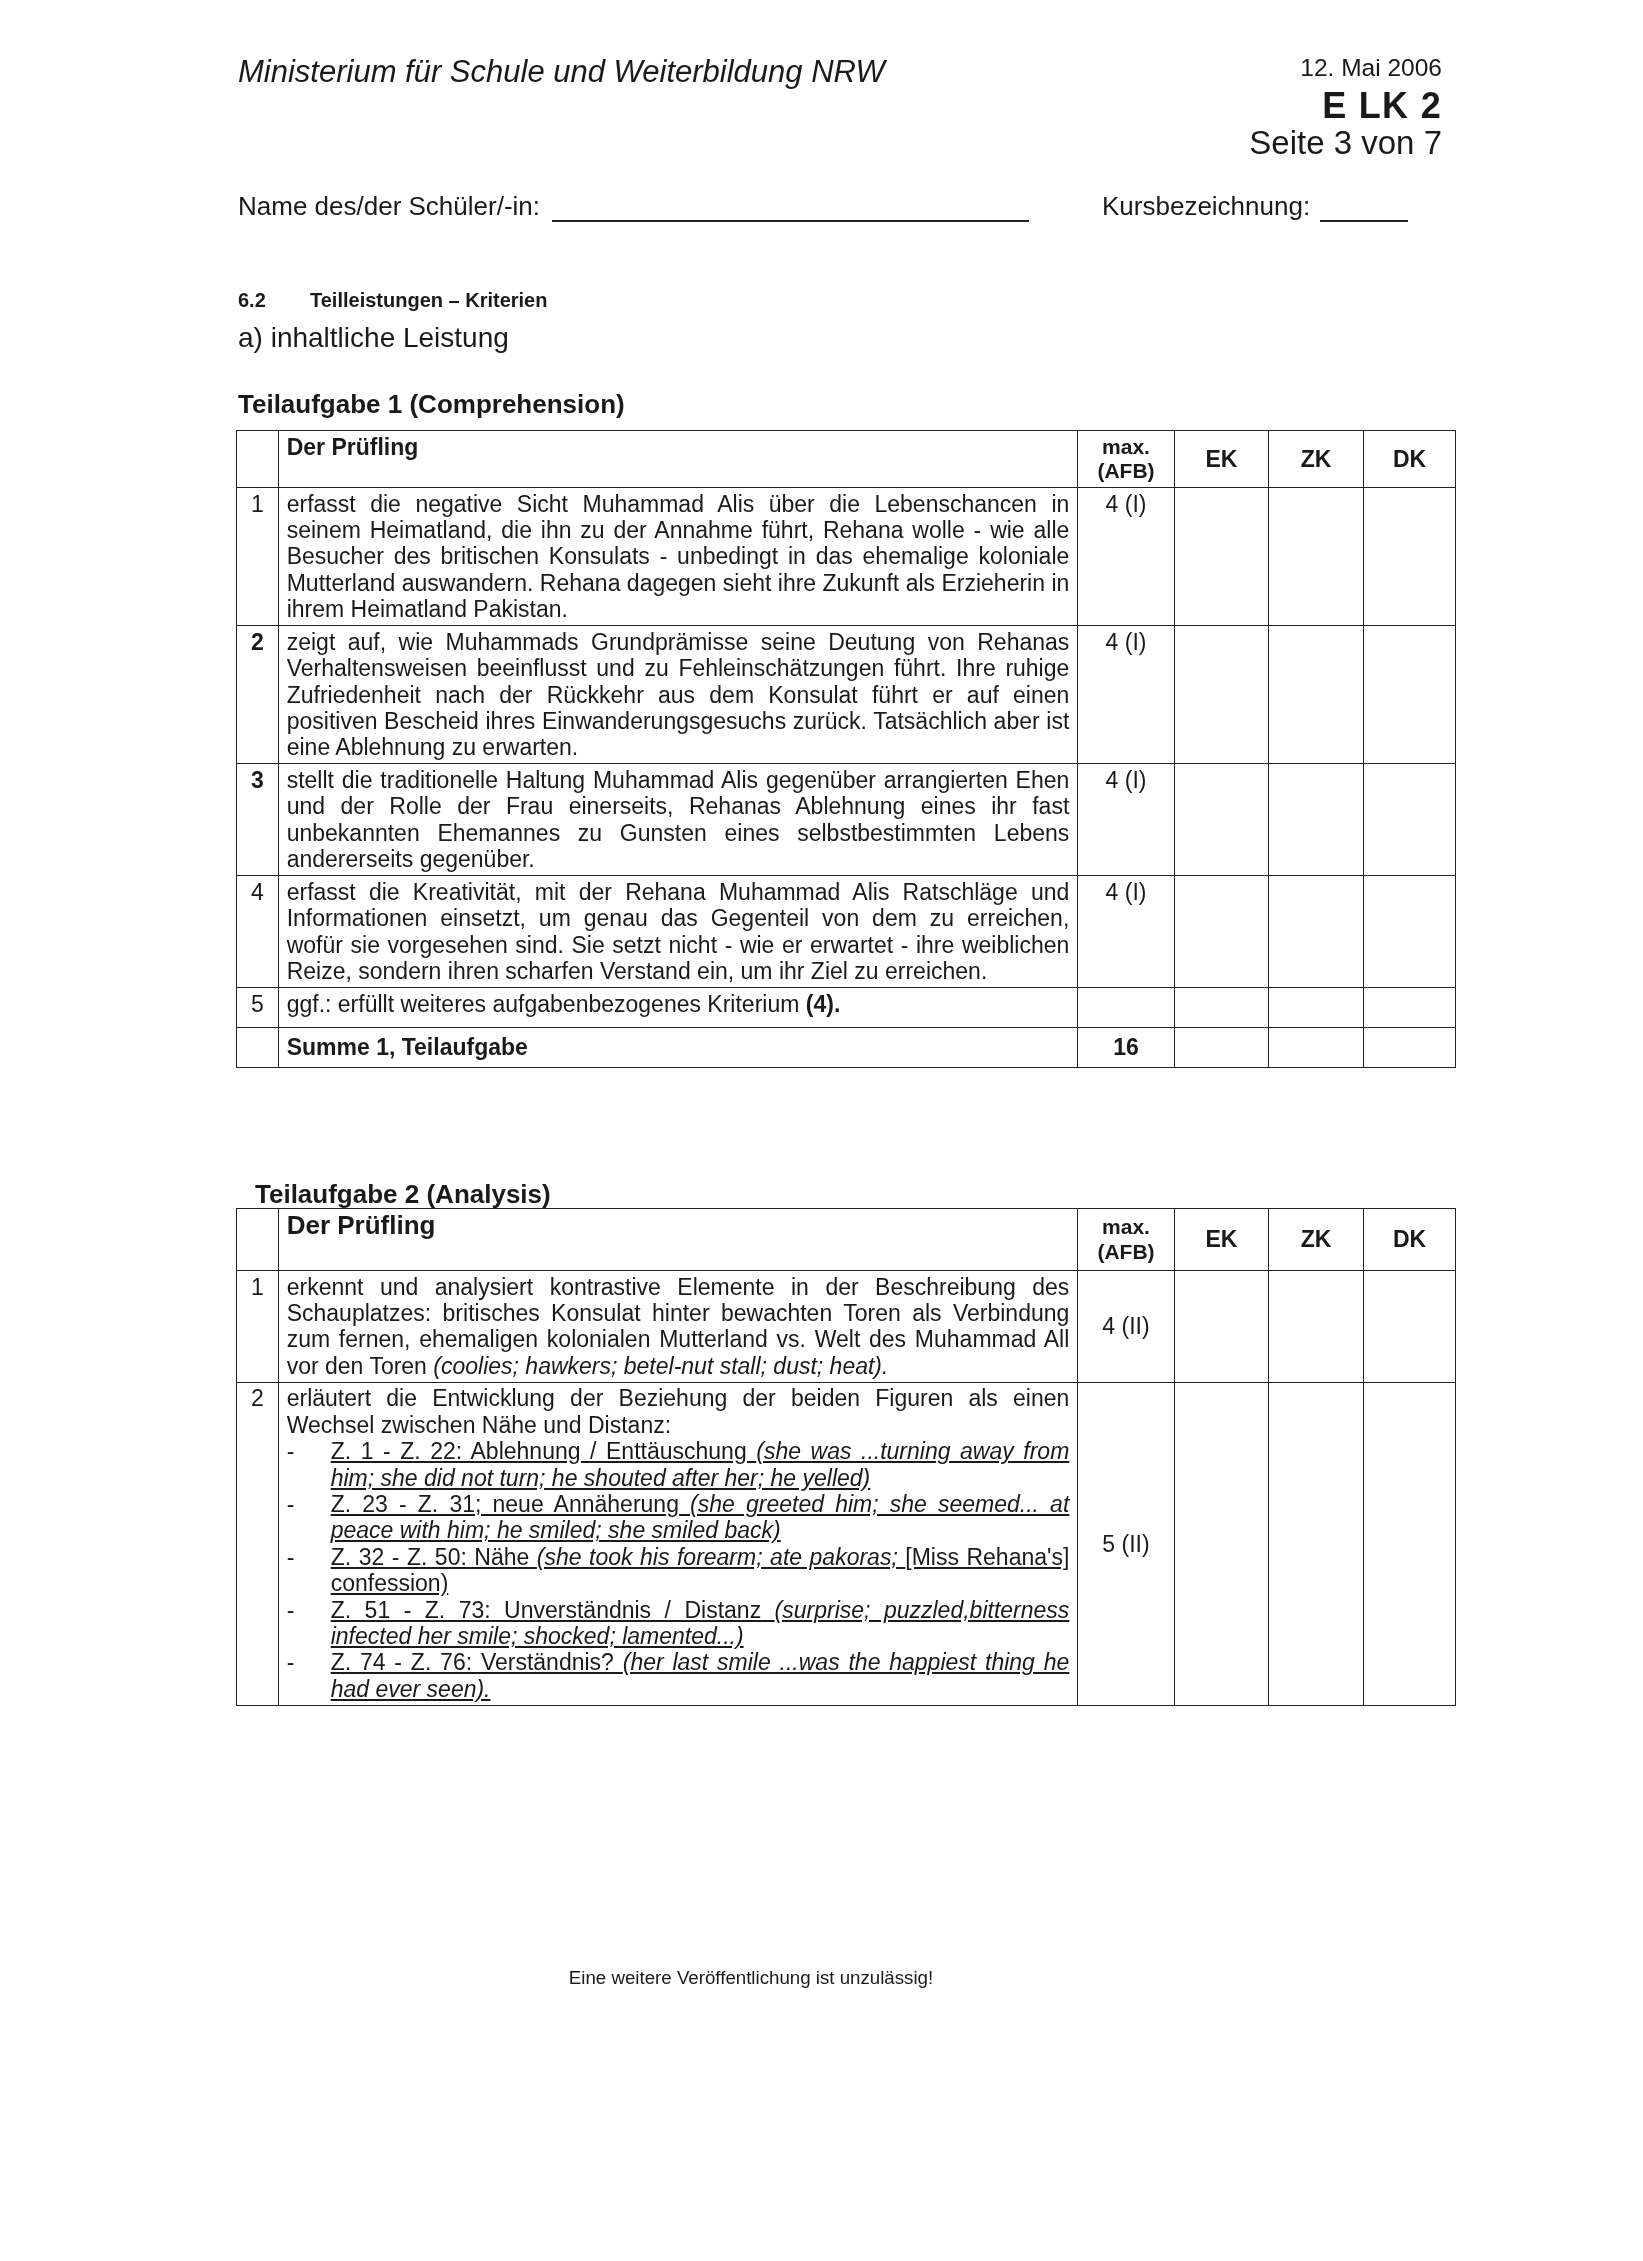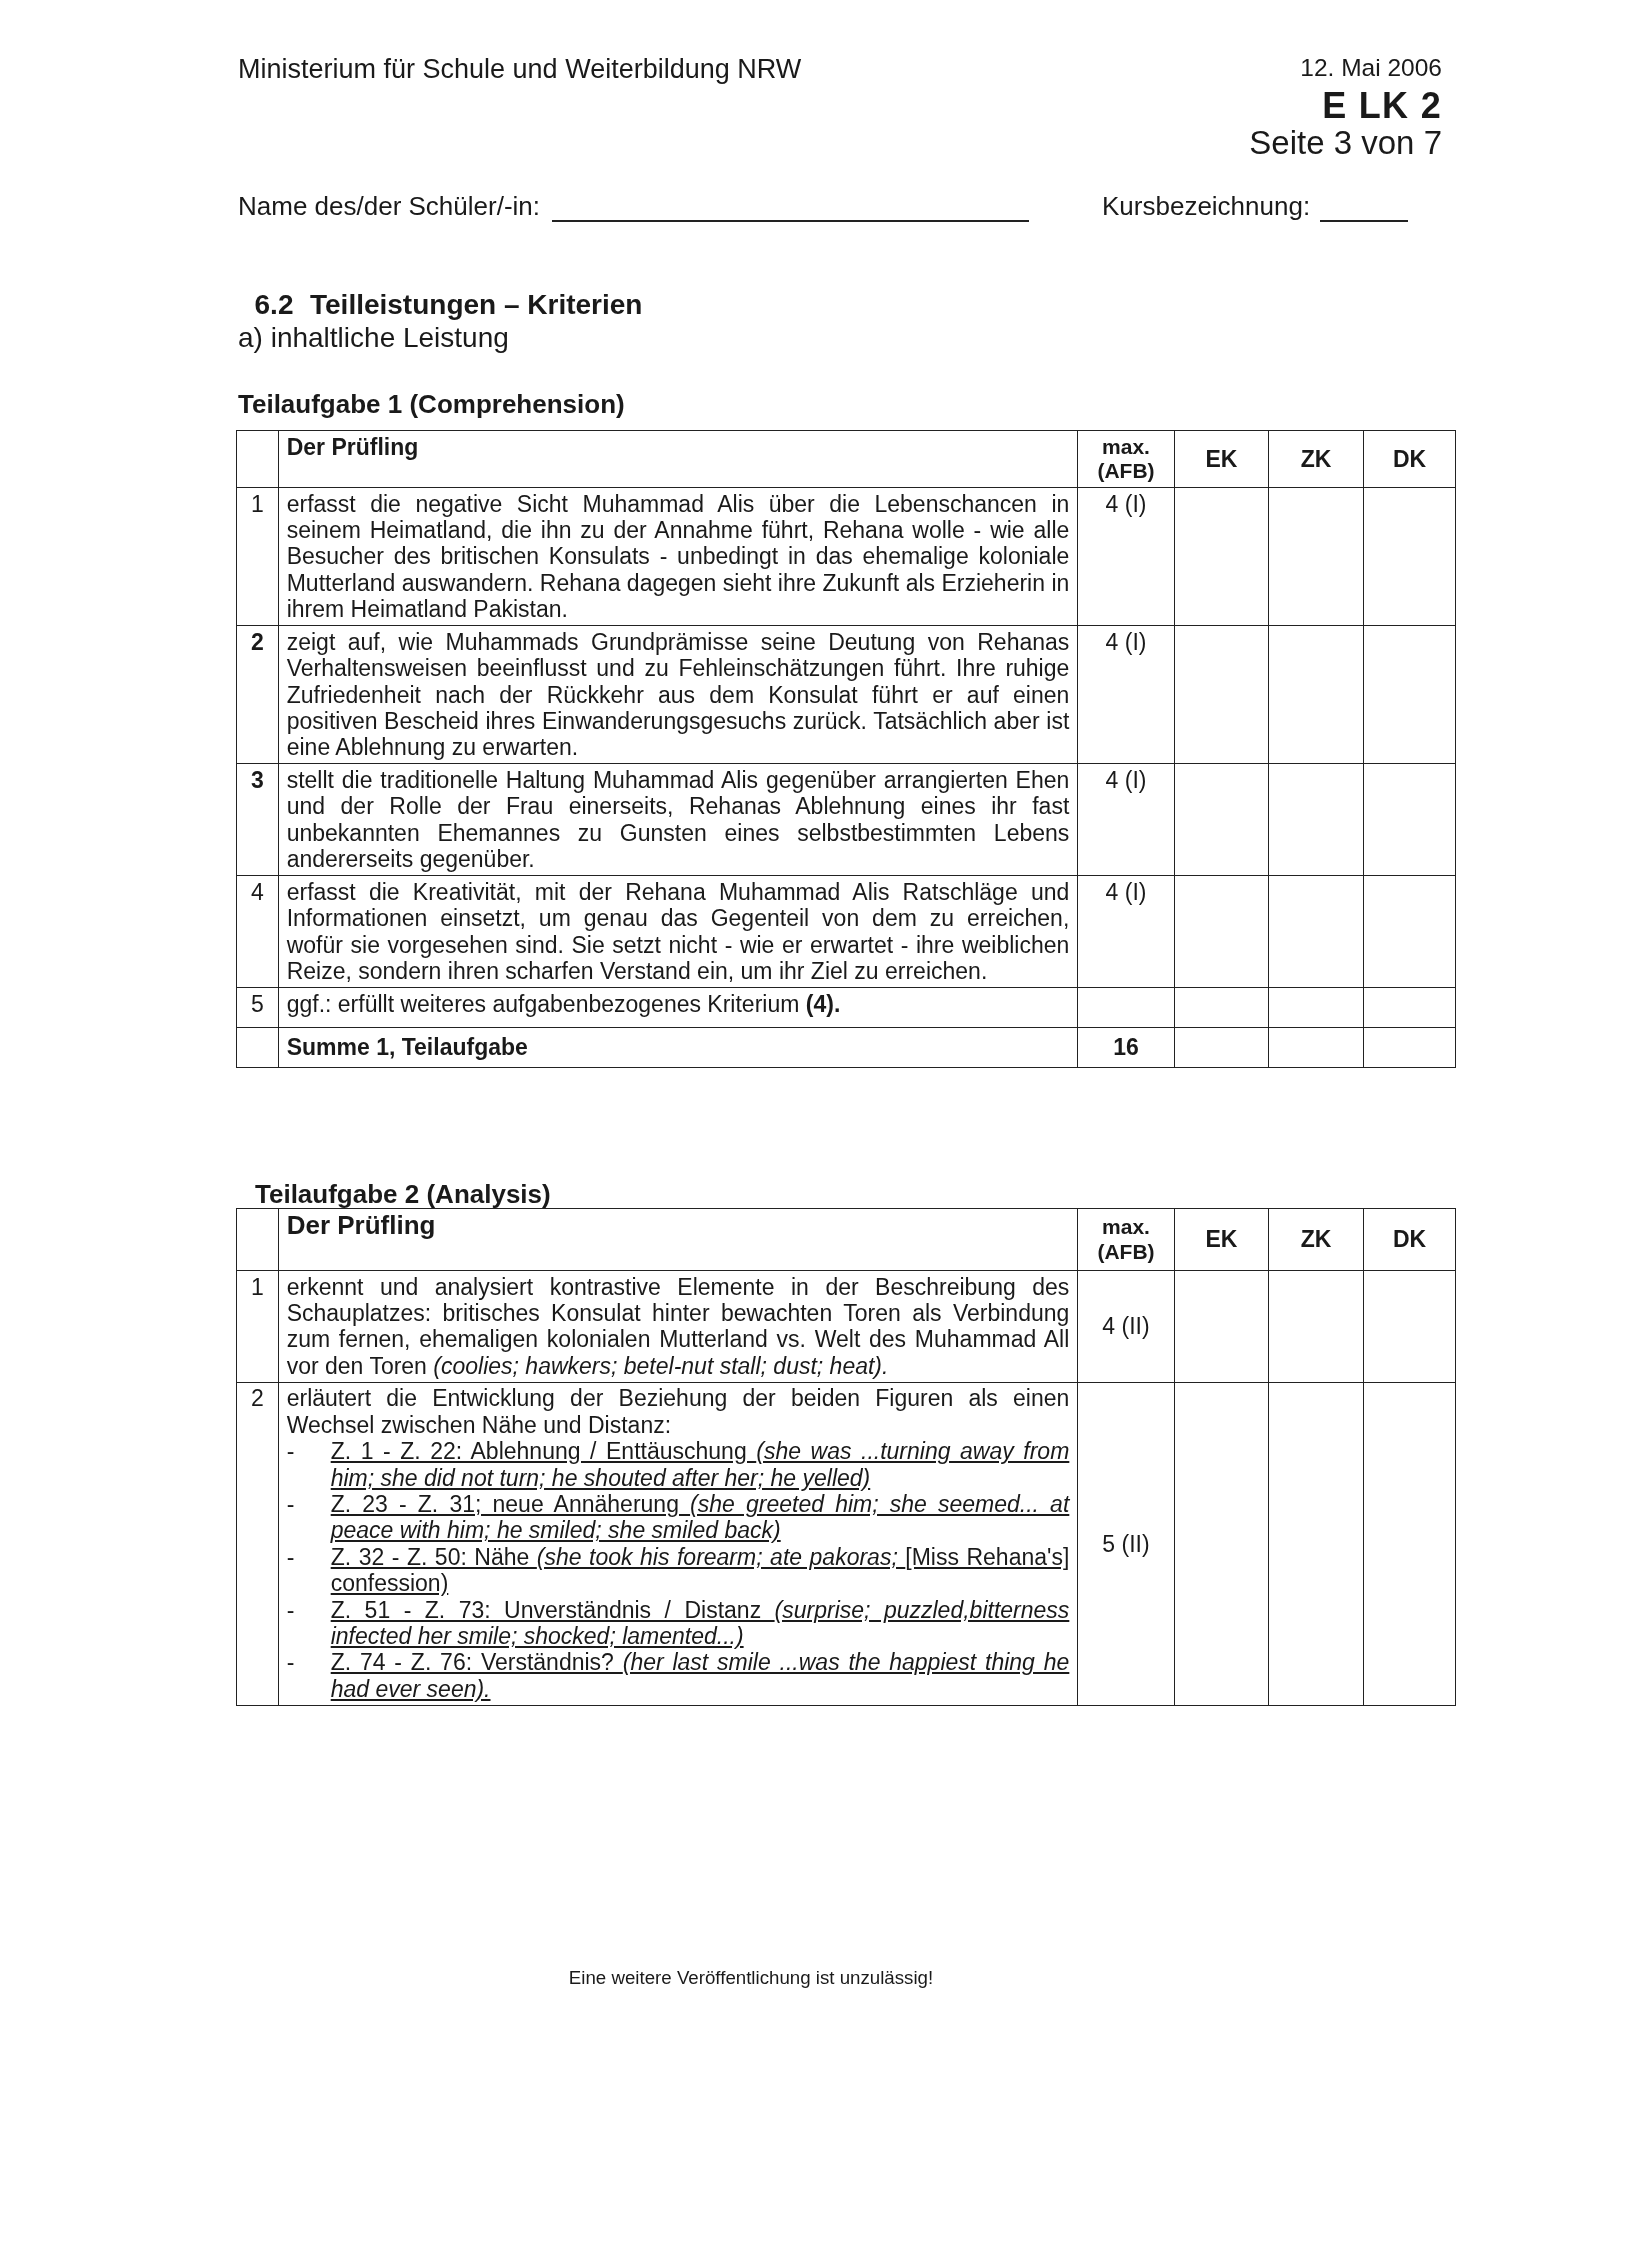--- a/index.html
+++ b/index.html
@@ -5,31 +5,31 @@
   html, body { margin: 0; padding: 0; }
   body {
     width: 1643px; height: 2261px;
     background: #ffffff;
     position: relative;
     font-family: "Liberation Sans", sans-serif;
     color: #1a1a1a;
     overflow: hidden;
   }
   .abs { position: absolute; }
-  .hdr-left { left: 238px; top: 54px; font-size: 27px; }
+  .hdr-left { left: 238px; top: 54px; font-size: 31px; font-style: italic; }
   .hdr-date { right: 201px; top: 54px; font-size: 24.5px; text-align: right; }
   .hdr-code { right: 201px; top: 85px; font-size: 36px; font-weight: bold; text-align: right; letter-spacing: 1.3px; }
   .hdr-page { right: 201px; top: 124px; font-size: 33px; text-align: right; }
 
   .name-row { left: 238px; top: 191px; font-size: 26px; width: 1199px; }
   .name-line { display: inline-block; width: 477px; border-bottom: 2.6px solid #222; margin-left: 11.6px; height: 23px; vertical-align: bottom; }
   .kurs-label { position: absolute; left: 864px; top: 0; }
   .kurs-line { display: inline-block; width: 88px; border-bottom: 2.6px solid #222; margin-left: 10.3px; height: 23px; vertical-align: bottom; }
 
-  .sec-title { left: 238px; top: 289px; font-size: 28px; font-weight: bold; text-align: center; }
+  .sec-title { left: 238px; top: 289px; font-size: 20px; font-weight: bold; }
   .sec-title .num { display: inline-block; width: 72px; }
   .sec-sub { left: 238px; top: 322px; font-size: 28px; }
   .sub-title { font-size: 26px; font-weight: bold; }
   .t1-title { left: 238px; top: 389px; }
   .t2-title { left: 255px; top: 1179px; }
 
   table.grid {
     position: absolute; left: 236px;
     border-collapse: collapse;
     font-size: 23px;

